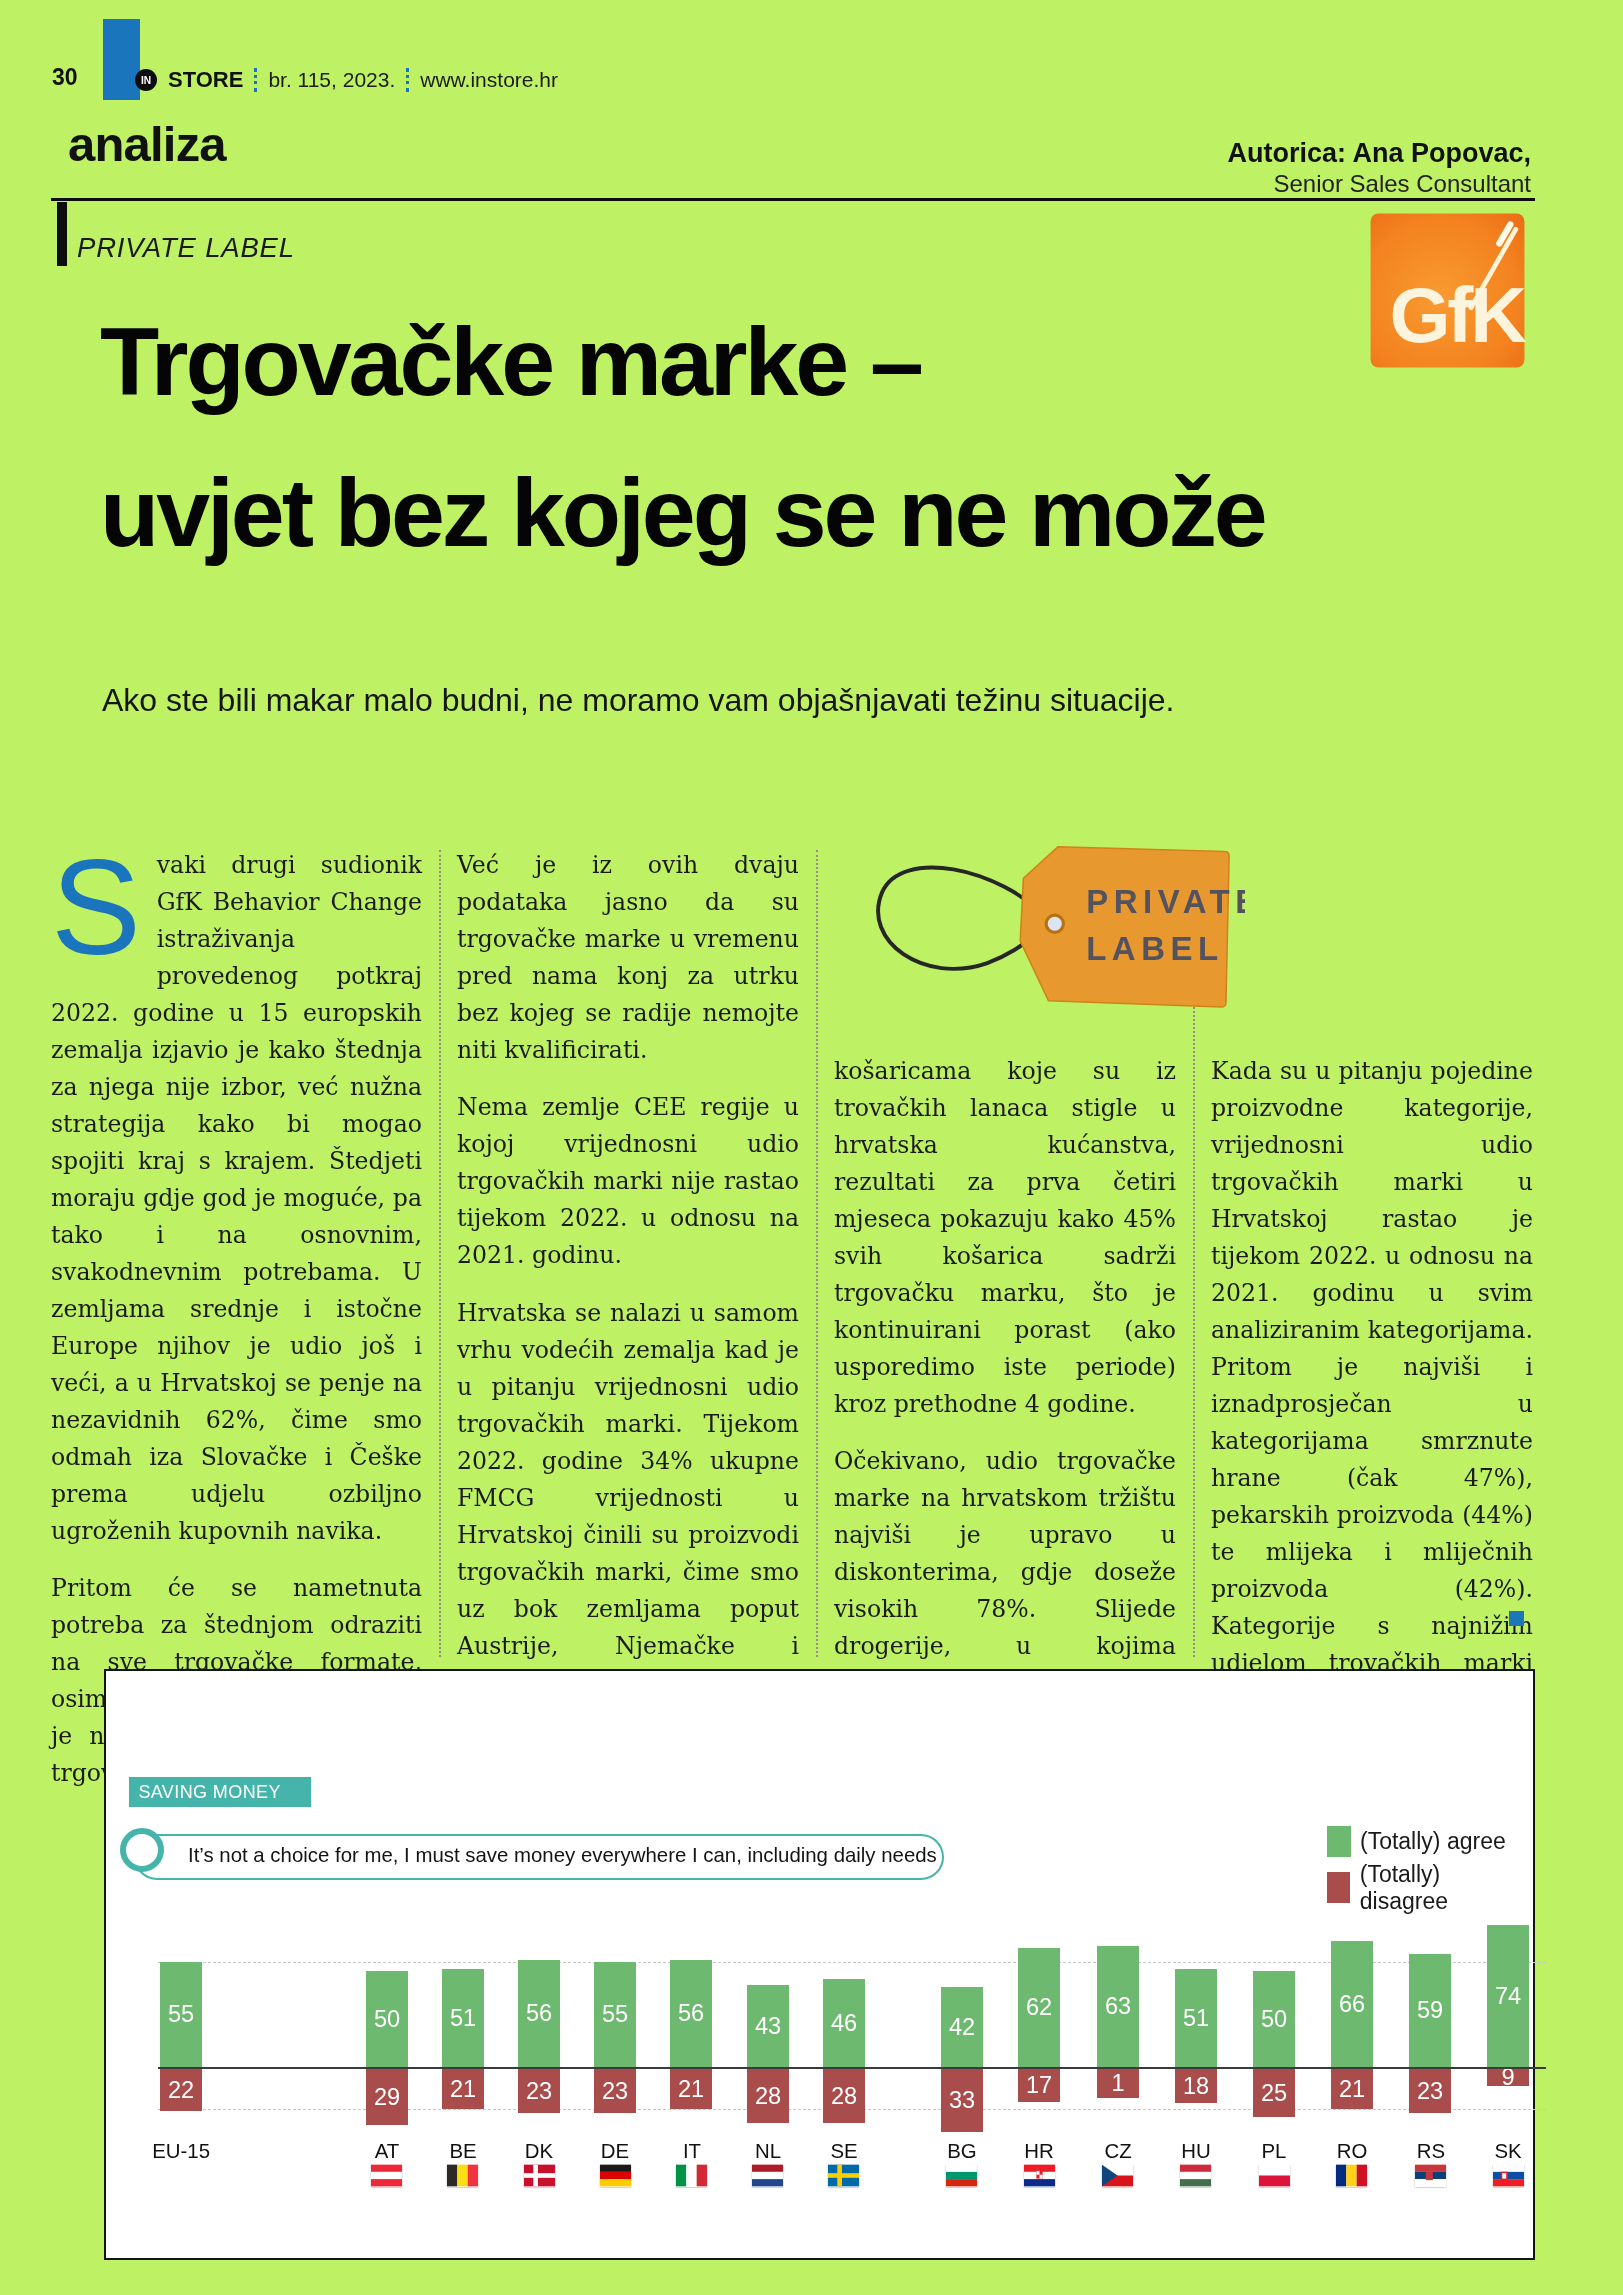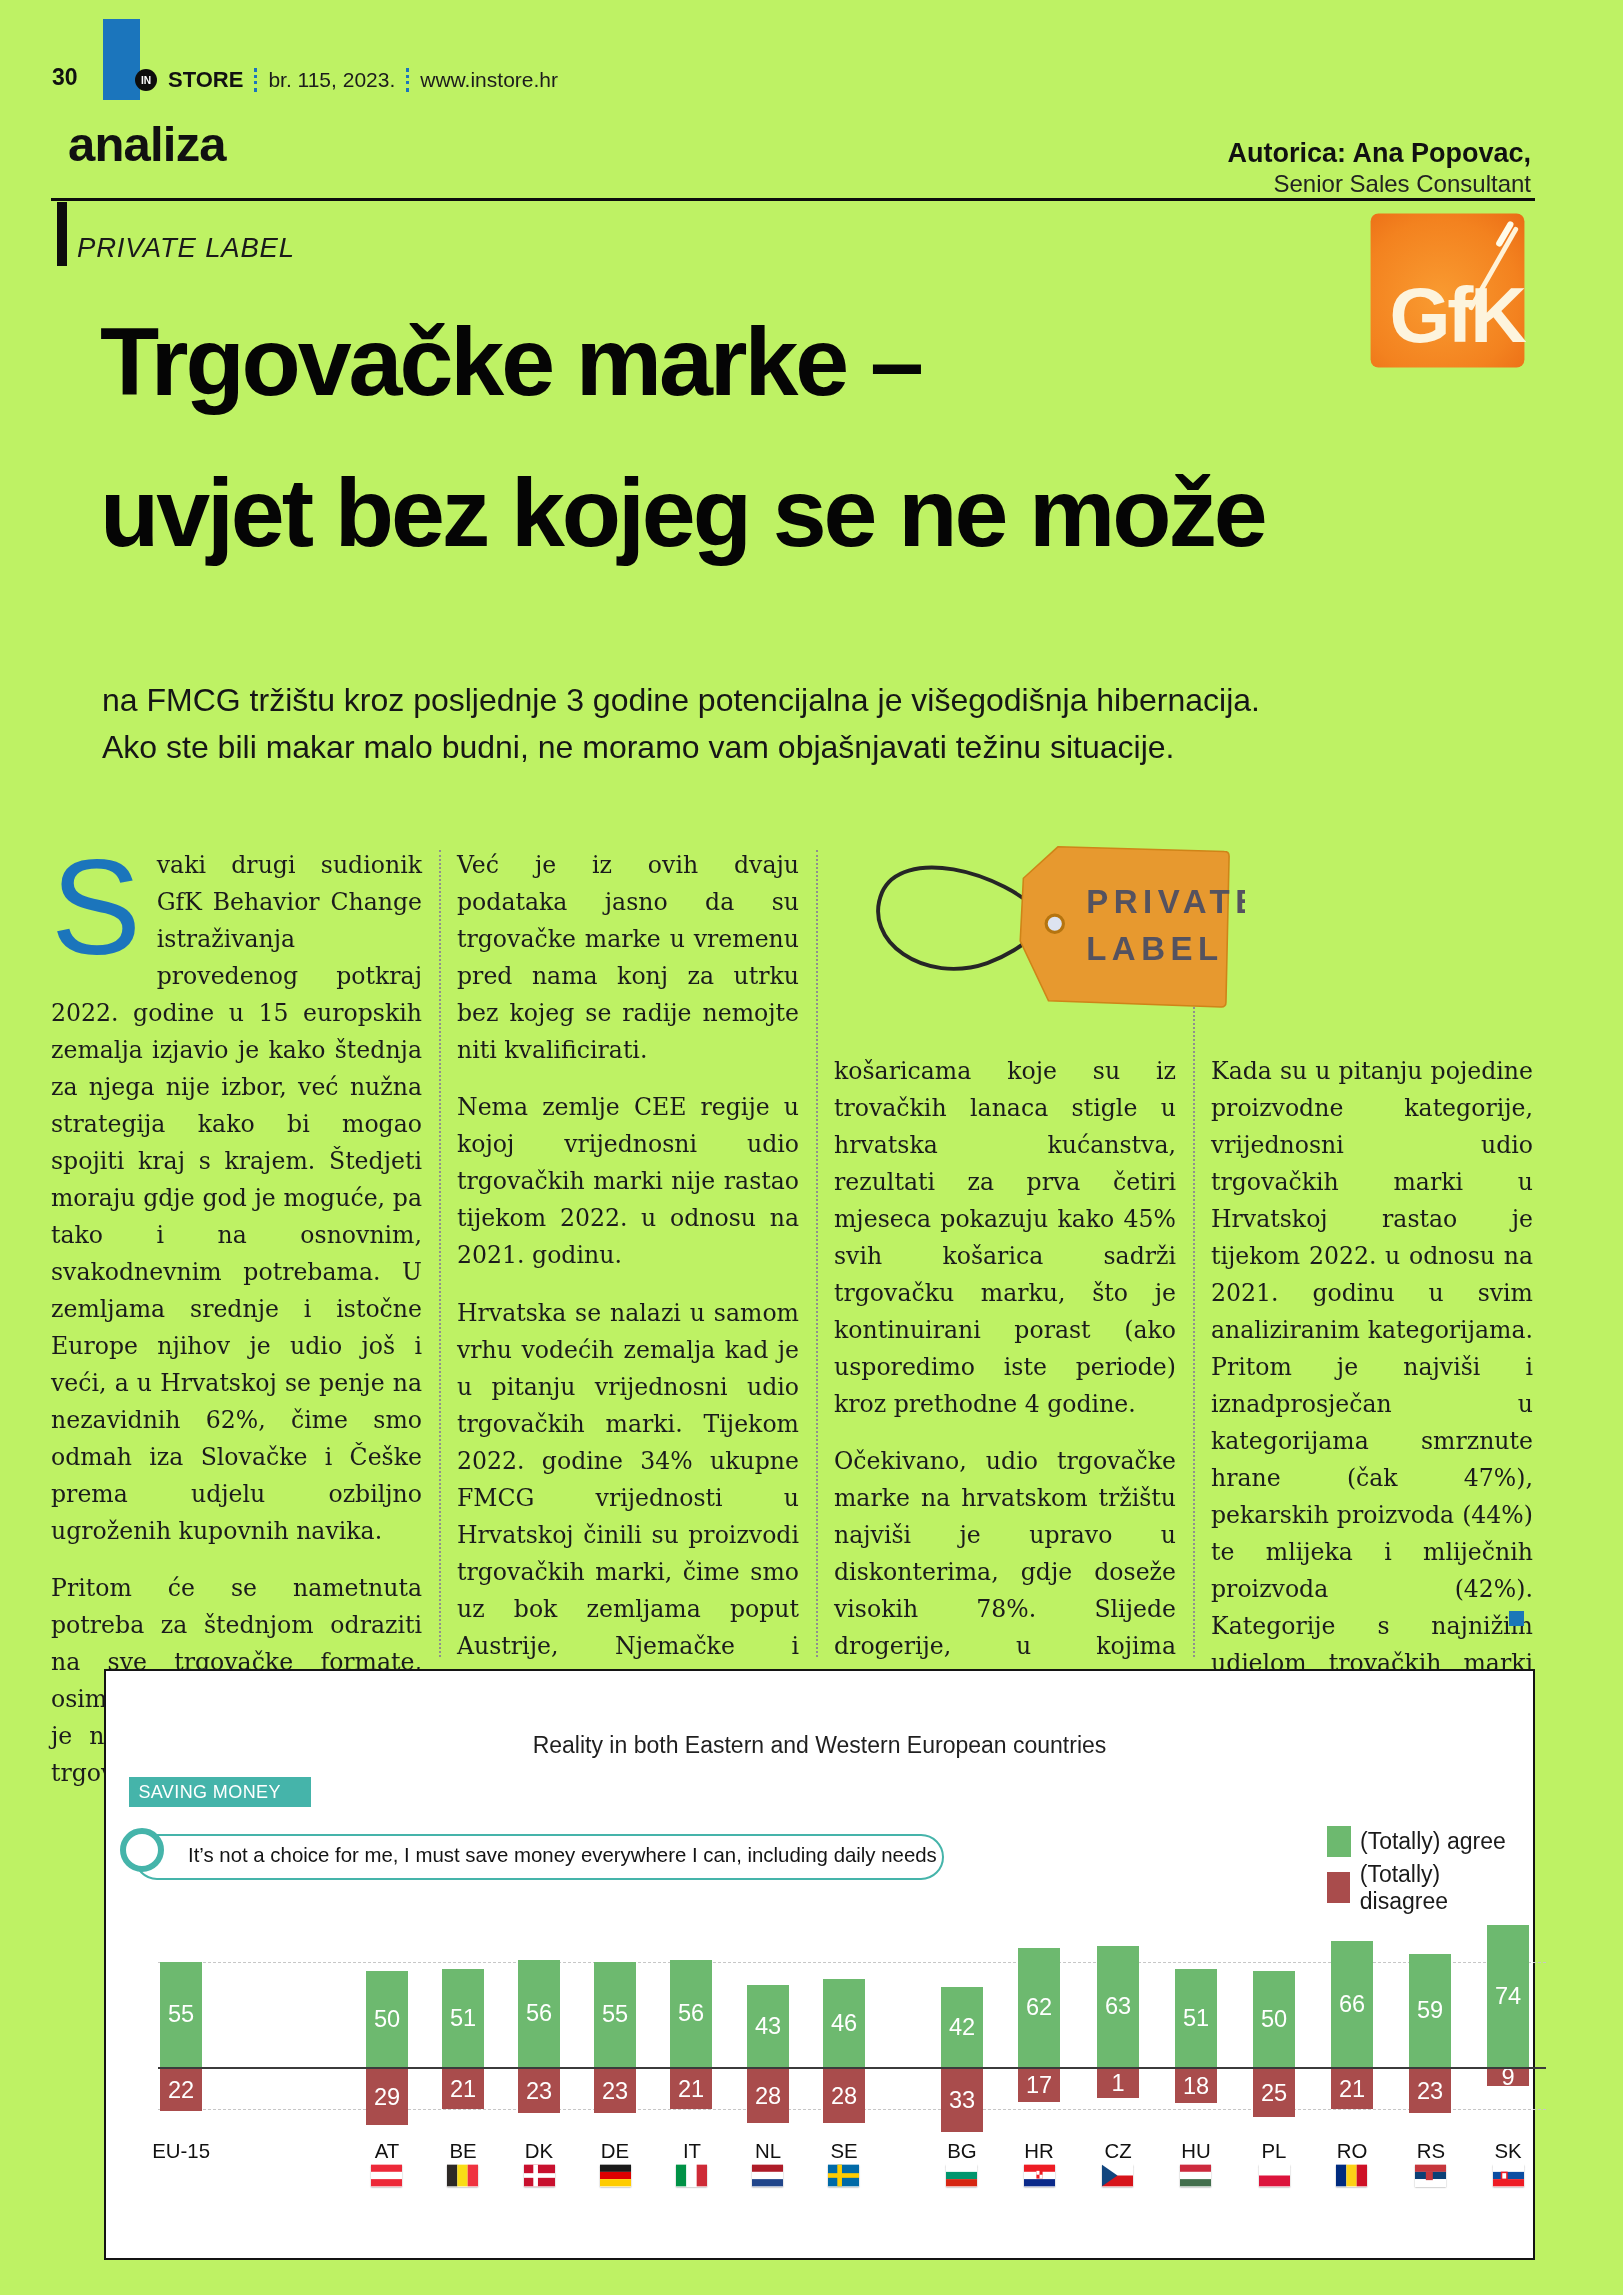--- a/index.html
+++ b/index.html
@@ -110,21 +110,20 @@
     <line x1="166" y1="40" x2="180" y2="16" stroke="#fffbe9" stroke-width="8" stroke-linecap="round"></line>
     <text x="26" y="166" font-family="Liberation Sans, sans-serif" font-size="100" font-weight="700" fill="#fdf4dd" letter-spacing="-4">GfK</text>
   </svg>
 
   <div class="headline">
     <div class="h1">Trgovačke marke –</div>
     <div class="h2">uvjet bez kojeg se ne može</div>
   </div>
 
   <div class="lead">
-    <div>na FMCG tržištu kroz posljednje 3 godine potencijalna je višegodišnja hibernacija.</div>
     <div>Ako ste bili makar malo budni, ne moramo vam objašnjavati težinu situacije.</div>
   </div>
 
   <div class="body">
     <div class="col c1">
       <p><span class="dropcap">S</span><span>vaki drugi sudionik GfK Behavior Change istraživanja provedenog potkraj 2022. godine u 15 europskih zemalja izjavio je kako štednja za njega nije izbor, već nužna strategija kako bi mogao spojiti kraj s krajem. Štedjeti moraju gdje god je moguće, pa tako i na osnovnim, svakodnevnim potrebama. U zemljama srednje i istočne Europe njihov je udio još i veći, a u Hrvatskoj se penje na nezavidnih 62%, čime smo odmah iza Slovačke i Češke prema udjelu ozbiljno ugroženih kupovnih navika.</span></p>
       <p>Pritom će se nametnuta potreba za štednjom odraziti na sve trgovačke formate, osim na diskontere. Prognoza je najlošija za specijalizirane trgovine i male formate.</p>
     </div>
     <div class="colsep"></div>
     <div class="col c2">
@@ -146,21 +145,20 @@
 
   <svg class="tagSvg" viewBox="0 0 500 270" width="393" height="212">
     <path d="M 252,132 C 185,62 62,40 38,96 C 12,158 92,214 172,186 C 214,171 232,148 252,138" fill="none" stroke="#262626" stroke-width="5" stroke-linecap="round"></path>
     <path d="M 262,38 L 474,44 Q 480,44 480,50 L 476,236 Q 476,242 470,242 L 250,234 L 214,158 L 218,78 Z" fill="#e7992f" stroke="#cf8418" stroke-width="2"></path>
     <circle cx="258" cy="136" r="11" fill="#dde3f0" stroke="#b5740f" stroke-width="4"></circle>
     <text x="298" y="122" font-family="Liberation Sans, sans-serif" font-size="42" font-weight="700" letter-spacing="7" fill="#55525f">PRIVATE</text>
     <text x="298" y="182" font-family="Liberation Sans, sans-serif" font-size="42" font-weight="700" letter-spacing="7" fill="#55525f">LABEL</text>
   </svg>
 
   <div class="chartbox">
-    <div class="chartSub">Reality in both Eastern and Western European countries</div>
     <div class="saveBox">SAVING MONEY</div>
     <div class="pill"></div>
     <div class="pillCircle"></div>
     <div class="pillTxt">It’s not a choice for me, I must save money everywhere I can, including daily needs</div>
     <div class="legend">
       <div class="legrow">
         <span class="legsw" style="background: rgb(109, 185, 111);"></span>
         <span class="leglab">(Totally) agree</span>
       </div>
       <div class="legrow">

